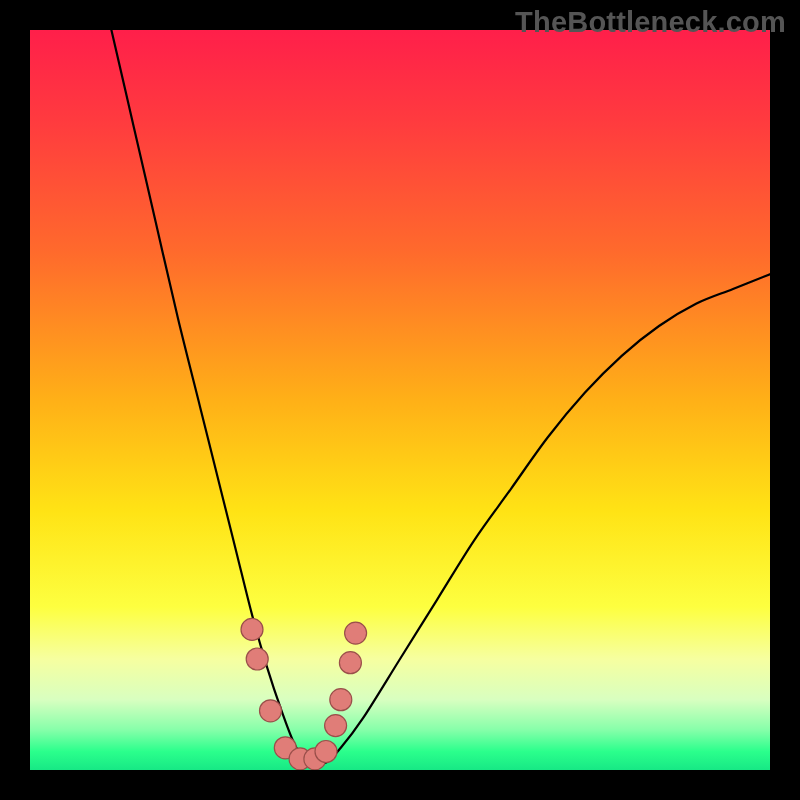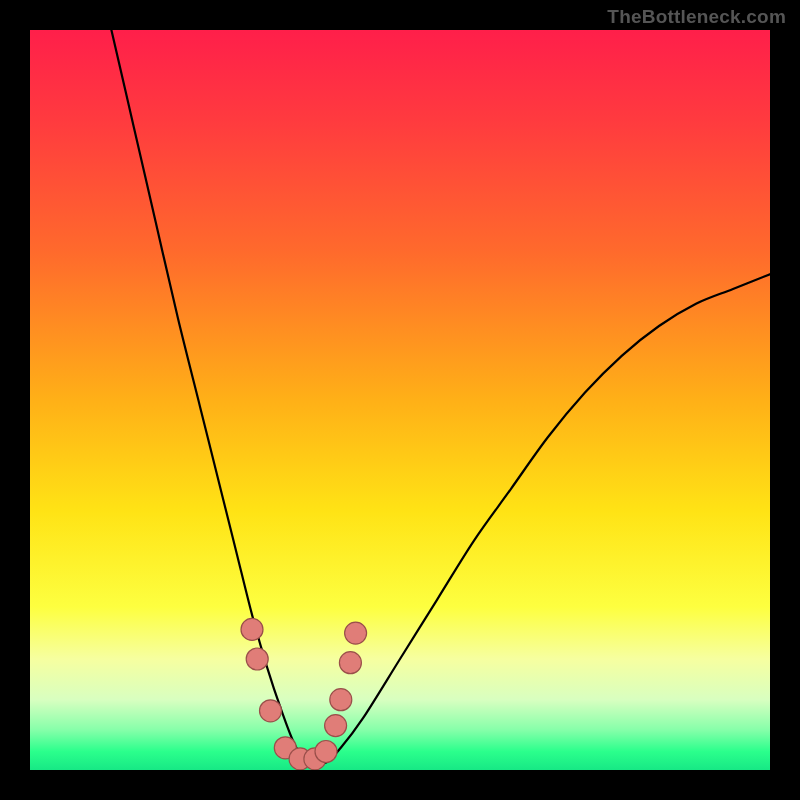--- a/index.html
+++ b/index.html
@@ -38,21 +38,21 @@
     left: 0;
     top: 0;
     width: 100%;
     height: 100%;
   }
   .watermark {
     position: absolute;
     top: 6px;
     right: 14px;
     font-family: Arial, Helvetica, sans-serif;
-    font-size: 19px;
+    font-size: 29px;
     font-weight: 600;
     color: #555;
     letter-spacing: 0.2px;
     text-align: right;
   }
 </style>
 </head>
 <body>
 <div class="frame">
 

